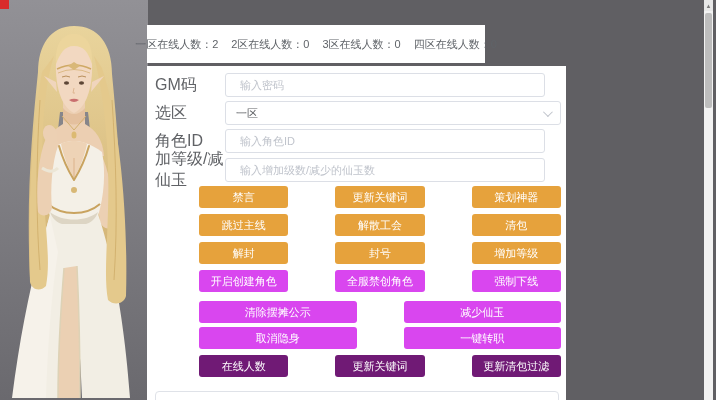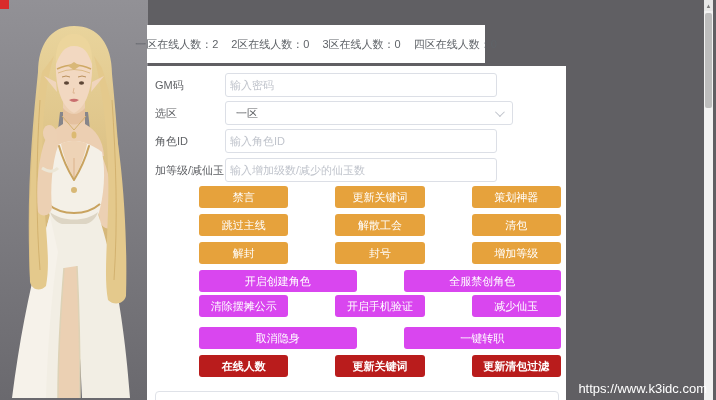--- a/index.html
+++ b/index.html
@@ -12,38 +12,38 @@
 
   
   .header-card{position:absolute;left:147px;top:25px;width:338px;height:38px;background:#ffffff;
                display:flex;align-items:center;justify-content:center;gap:13px;
                font-size:11px;color:#5f6368;}
   .count-item{white-space:nowrap;}
 
   
   .form-card{position:absolute;left:147px;top:66px;width:419px;height:334px;background:#ffffff;overflow:hidden;}
   .field-row{position:absolute;left:8px;width:406px;height:24px;display:flex;align-items:center;}
-  .f-label{width:70px;flex:none;font-size:11px;color:#606266;}
-  .f-input{width:272px;height:24px;box-sizing:border-box;border:1px solid #dcdfe6;border-radius:3px;
-           padding:0 4px;font-size:11px;color:#606266;outline:none;background:#fff;
+  .f-label{width:70px;flex:none;font-size:16px;color:#606266;}
+  .f-input{width:320px;height:24px;box-sizing:border-box;border:1px solid #dcdfe6;border-radius:3px;
+           padding:0 14px;font-size:11px;color:#606266;outline:none;background:#fff;
            font-family:"Liberation Sans","DejaVu Sans",sans-serif;}
   .f-input::placeholder{color:#c0c4cc;}
-  .select-box{width:288px;height:24px;box-sizing:border-box;border:1px solid #dcdfe6;border-radius:3px;
+  .select-box{width:336px;height:24px;box-sizing:border-box;border:1px solid #dcdfe6;border-radius:3px;
               padding:0 10px;font-size:11px;color:#606266;background:#fff;display:flex;
               align-items:center;justify-content:space-between;cursor:pointer;}
   .chev{width:6px;height:6px;border-right:1.4px solid #c0c4cc;border-bottom:1.4px solid #c0c4cc;
         transform:rotate(45deg) translateY(-2px);}
 
   .btn-row{position:absolute;left:8px;width:406px;display:flex;gap:3px;}
   .gm-btn{flex:1;height:22px;border:none;border-radius:3px;color:#ffffff;font-size:11px;
           line-height:22px;text-align:center;padding:0;cursor:pointer;
           font-family:"Liberation Sans","DejaVu Sans",sans-serif;margin-left:44px;}
   .warning{background:#E6A23C;}
   .primary{background:#d946ef;}
-  .danger{background:#b91c1c;font-weight:bold;}
+  .danger{background:#701a75;}
 
   .next-input-partial{position:absolute;left:8px;top:325px;width:404px;height:40px;
                       border:1px solid #dfe2e8;border-radius:4px;background:#fff;box-sizing:border-box;}
 
   
   .scrollbar{position:absolute;right:3px;top:0;width:9px;height:400px;background:#f2f2f2;z-index:4;}
   .sb-arrow{position:absolute;top:0;left:0;width:9px;height:11px;display:flex;align-items:center;
             justify-content:center;font-size:6px;color:#7a7a7a;background:#e8e8e8;cursor:pointer;}
   .sb-thumb{position:absolute;top:13px;left:1px;width:7px;height:95px;background:#bdbdbd;border-radius:2px;cursor:pointer;}
 
@@ -164,39 +164,38 @@
       <button class="gm-btn warning">清包</button>
     </div>
     <div class="btn-row" style="top:176px">
       <button class="gm-btn warning">解封</button>
       <button class="gm-btn warning">封号</button>
       <button class="gm-btn warning">增加等级</button>
     </div>
     <div class="btn-row" style="top:204px">
       <button class="gm-btn primary">开启创建角色</button>
       <button class="gm-btn primary">全服禁创角色</button>
-    </div>
-    <div class="btn-row" style="top:229px">
+      <button class="gm-btn primary">强制下线</button>
+    </div>
+    <div class="btn-row" style="top:235px">
       <button class="gm-btn primary">清除摆摊公示</button>
-      <button class="gm-btn primary">开启手机验证</button>
       <button class="gm-btn primary">减少仙玉</button>
     </div>
     <div class="btn-row" style="top:261px">
       <button class="gm-btn primary">取消隐身</button>
       <button class="gm-btn primary">一键转职</button>
     </div>
     <div class="btn-row" style="top:289px">
       <button class="gm-btn danger">在线人数</button>
       <button class="gm-btn danger">更新关键词</button>
       <button class="gm-btn danger">更新清包过滤</button>
     </div>
 
     <div class="next-input-partial"></div>
   </div>
 
   <div class="scrollbar">
     <div class="sb-arrow">▲</div>
     <div class="sb-thumb"></div>
   </div>
 
-  <div class="watermark">https://www.k3idc.com</div>
 
 </div>
 
 </body></html>

